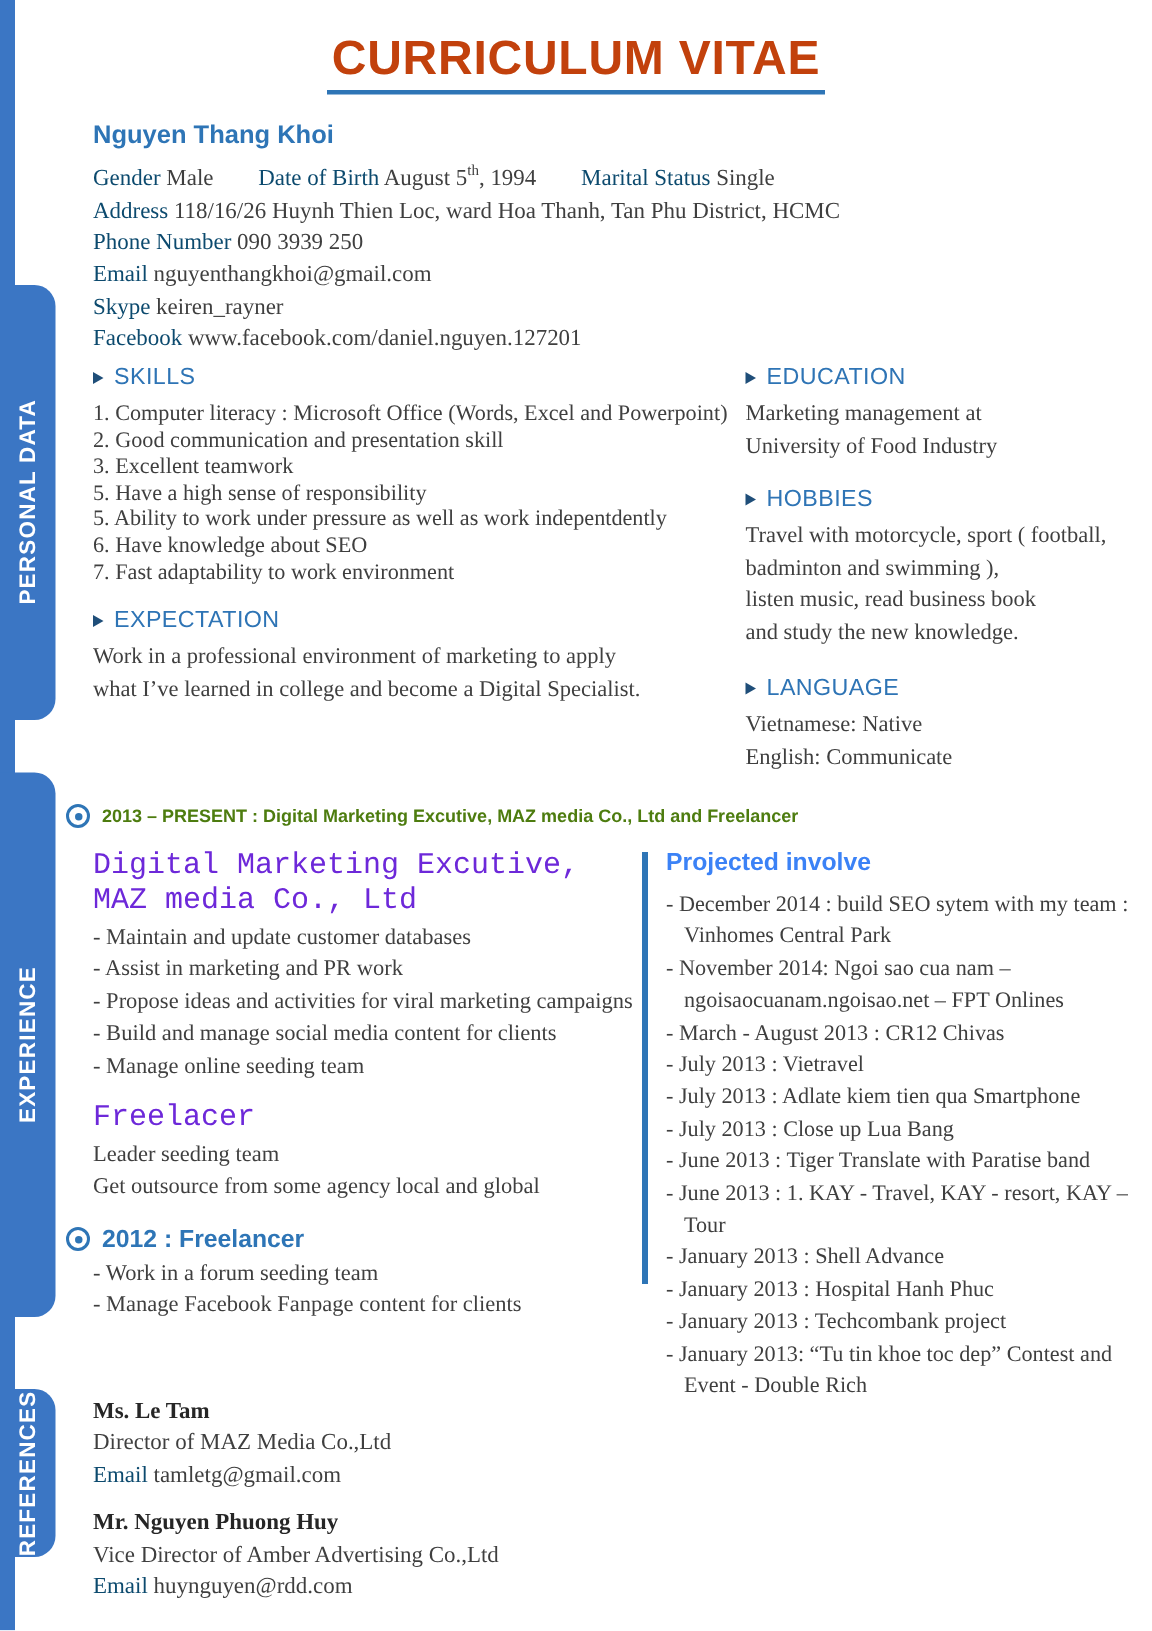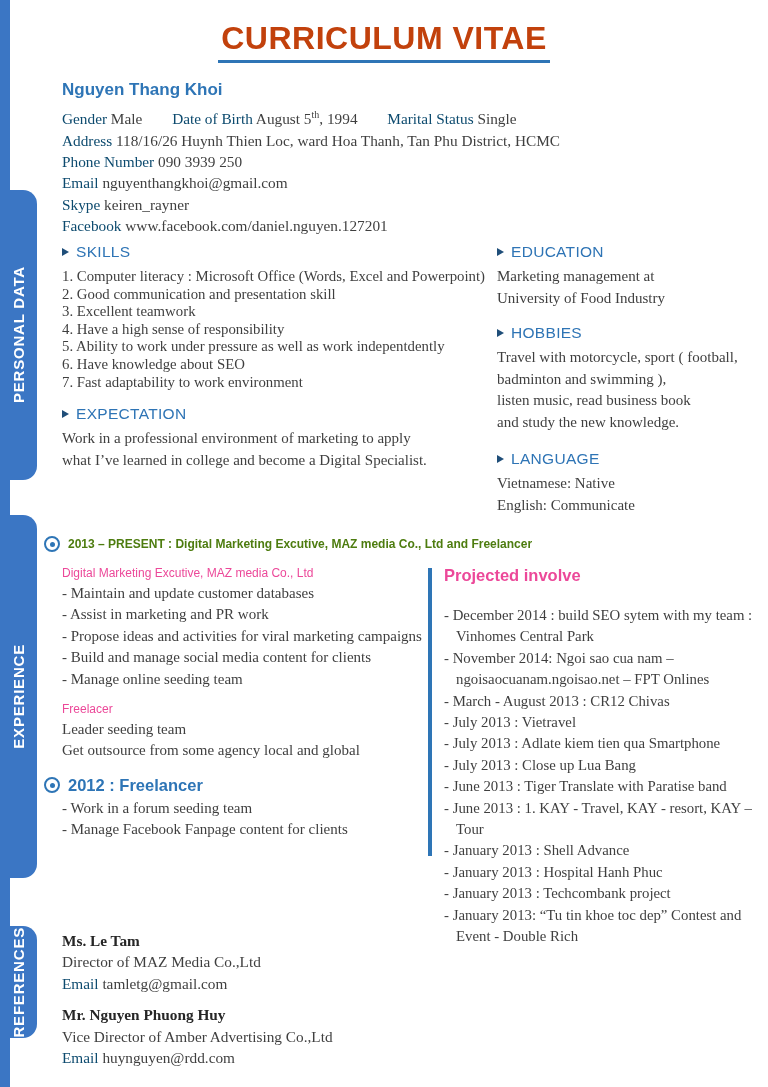--- a/index.html
+++ b/index.html
@@ -49,32 +49,32 @@
   .block-language{margin-top:17px;}
 
   
   .fisheye{width:12px;height:12px;border:2px solid #2E75B6;border-radius:50%;
            display:inline-flex;align-items:center;justify-content:center;flex:0 0 auto;}
   .fisheye i{width:5px;height:5px;border-radius:50%;background:#2E75B6;display:block;}
   .exp-h{position:absolute;display:flex;align-items:center;gap:8px;
          font-family:"Liberation Sans",sans-serif;font-weight:bold;font-size:12px;color:#4d7c0f;}
   .exp-h-2013{left:44px;top:536px;width:710px;}
   .exp-left{position:absolute;left:62px;top:566px;width:372px;}
-  .job-title{font-family:Liberation Sans, sans-serif;font-size:12px;color:#ec4899;margin-bottom:3px;}
+  .job-title{font-family:Liberation Mono, monospace;font-size:20px;color:#6d28d9;margin-bottom:3px;}
   .dash-list{list-style:none;margin:0;padding:0;font-size:15px;line-height:21.4px;}
   .dash-list li{padding-left:11px;text-indent:-11px;}
   .plain{font-size:15px;line-height:21.4px;}
   .mt{margin-top:12px;}
   .exp-h-inline{display:flex;align-items:center;gap:8px;margin:14px 0 3px -18px;
          font-family:"Liberation Sans",sans-serif;font-weight:bold;font-size:16.5px;color:#2E75B6;}
 
   .divider{position:absolute;left:428px;top:568px;width:3.5px;height:288px;background:#2E75B6;}
   .exp-right{position:absolute;left:444px;top:566px;width:317px;}
   .proj-h{font-family:"Liberation Sans",sans-serif;font-weight:bold;font-size:16.5px;
-          color:#ec4899;margin-bottom:20px;}
+          color:#3b82f6;margin-bottom:8px;}
   .proj-list{list-style:none;margin:0;padding:0;font-size:14.8px;line-height:21.4px;}
   .proj-list li{padding-left:12px;text-indent:-12px;}
 
   
   .refs{position:absolute;left:62px;top:930px;font-size:15.3px;line-height:21.4px;}
   .ref-name{font-weight:bold;color:#262626;}
   .ref-gap{margin-top:10px;}
 </style>
 </head>
 <body>
@@ -131,21 +131,21 @@
 
   <div class="skills">
     <div class="sec-h">
       <span class="tri"></span>
       <span>SKILLS</span>
     </div>
     <ul>
       <li>1. Computer literacy : Microsoft Office (Words, Excel and Powerpoint)</li>
       <li>2. Good communication and presentation skill</li>
       <li>3. Excellent teamwork</li>
-      <li>4. Have a high sense of responsibility</li>
+      <li>5. Have a high sense of responsibility</li>
       <li>5. Ability to work under pressure as well as work indepentdently</li>
       <li>6. Have knowledge about SEO</li>
       <li>7. Fast adaptability to work environment</li>
     </ul>
     <div class="expectation">
       <div class="sec-h">
         <span class="tri"></span>
         <span>EXPECTATION</span>
       </div>
       <div class="line">Work in a professional environment of marketing to apply</div>

